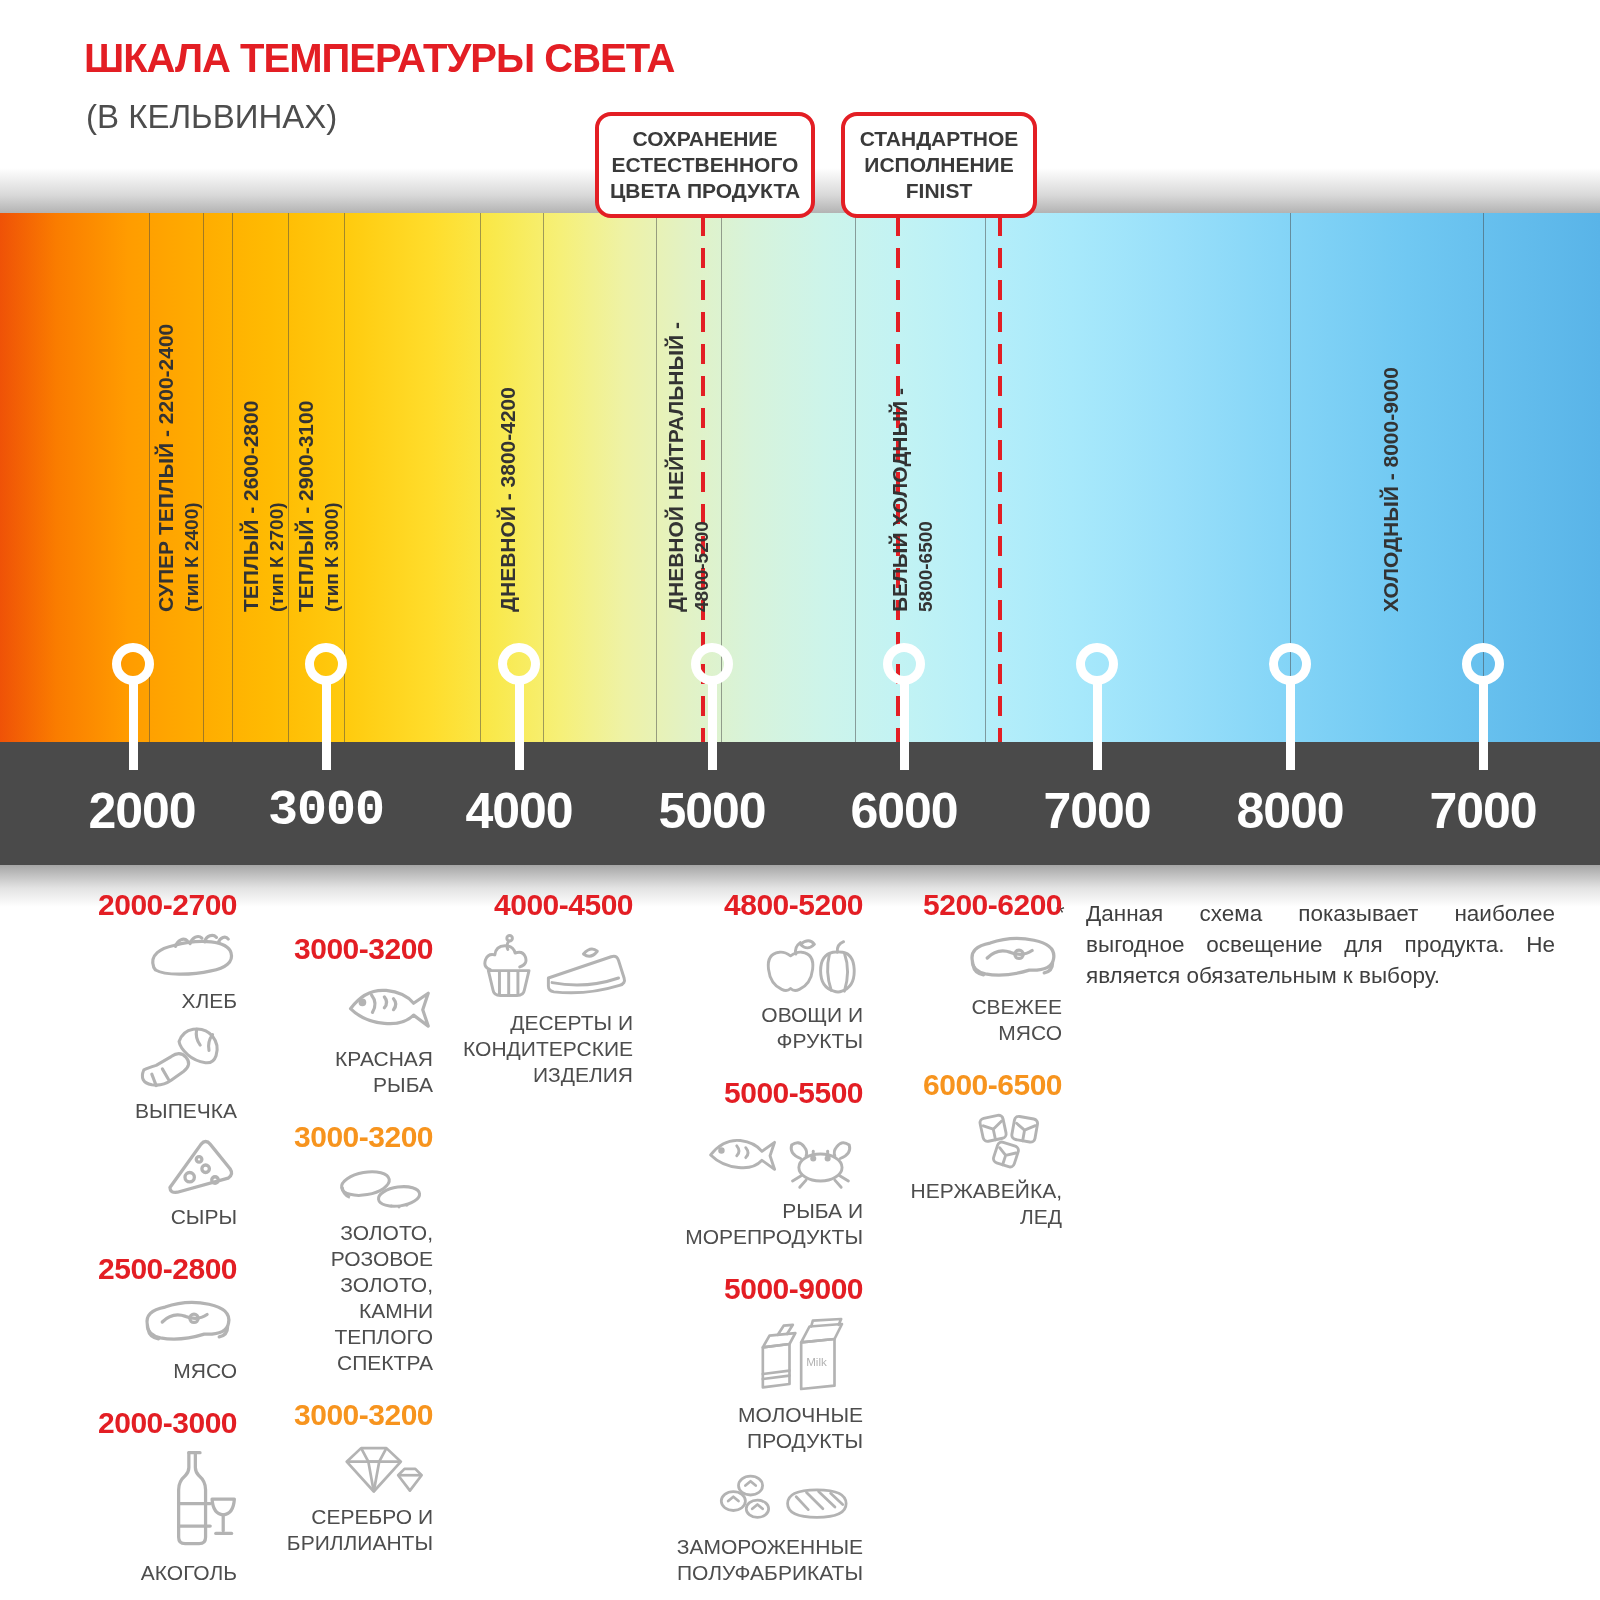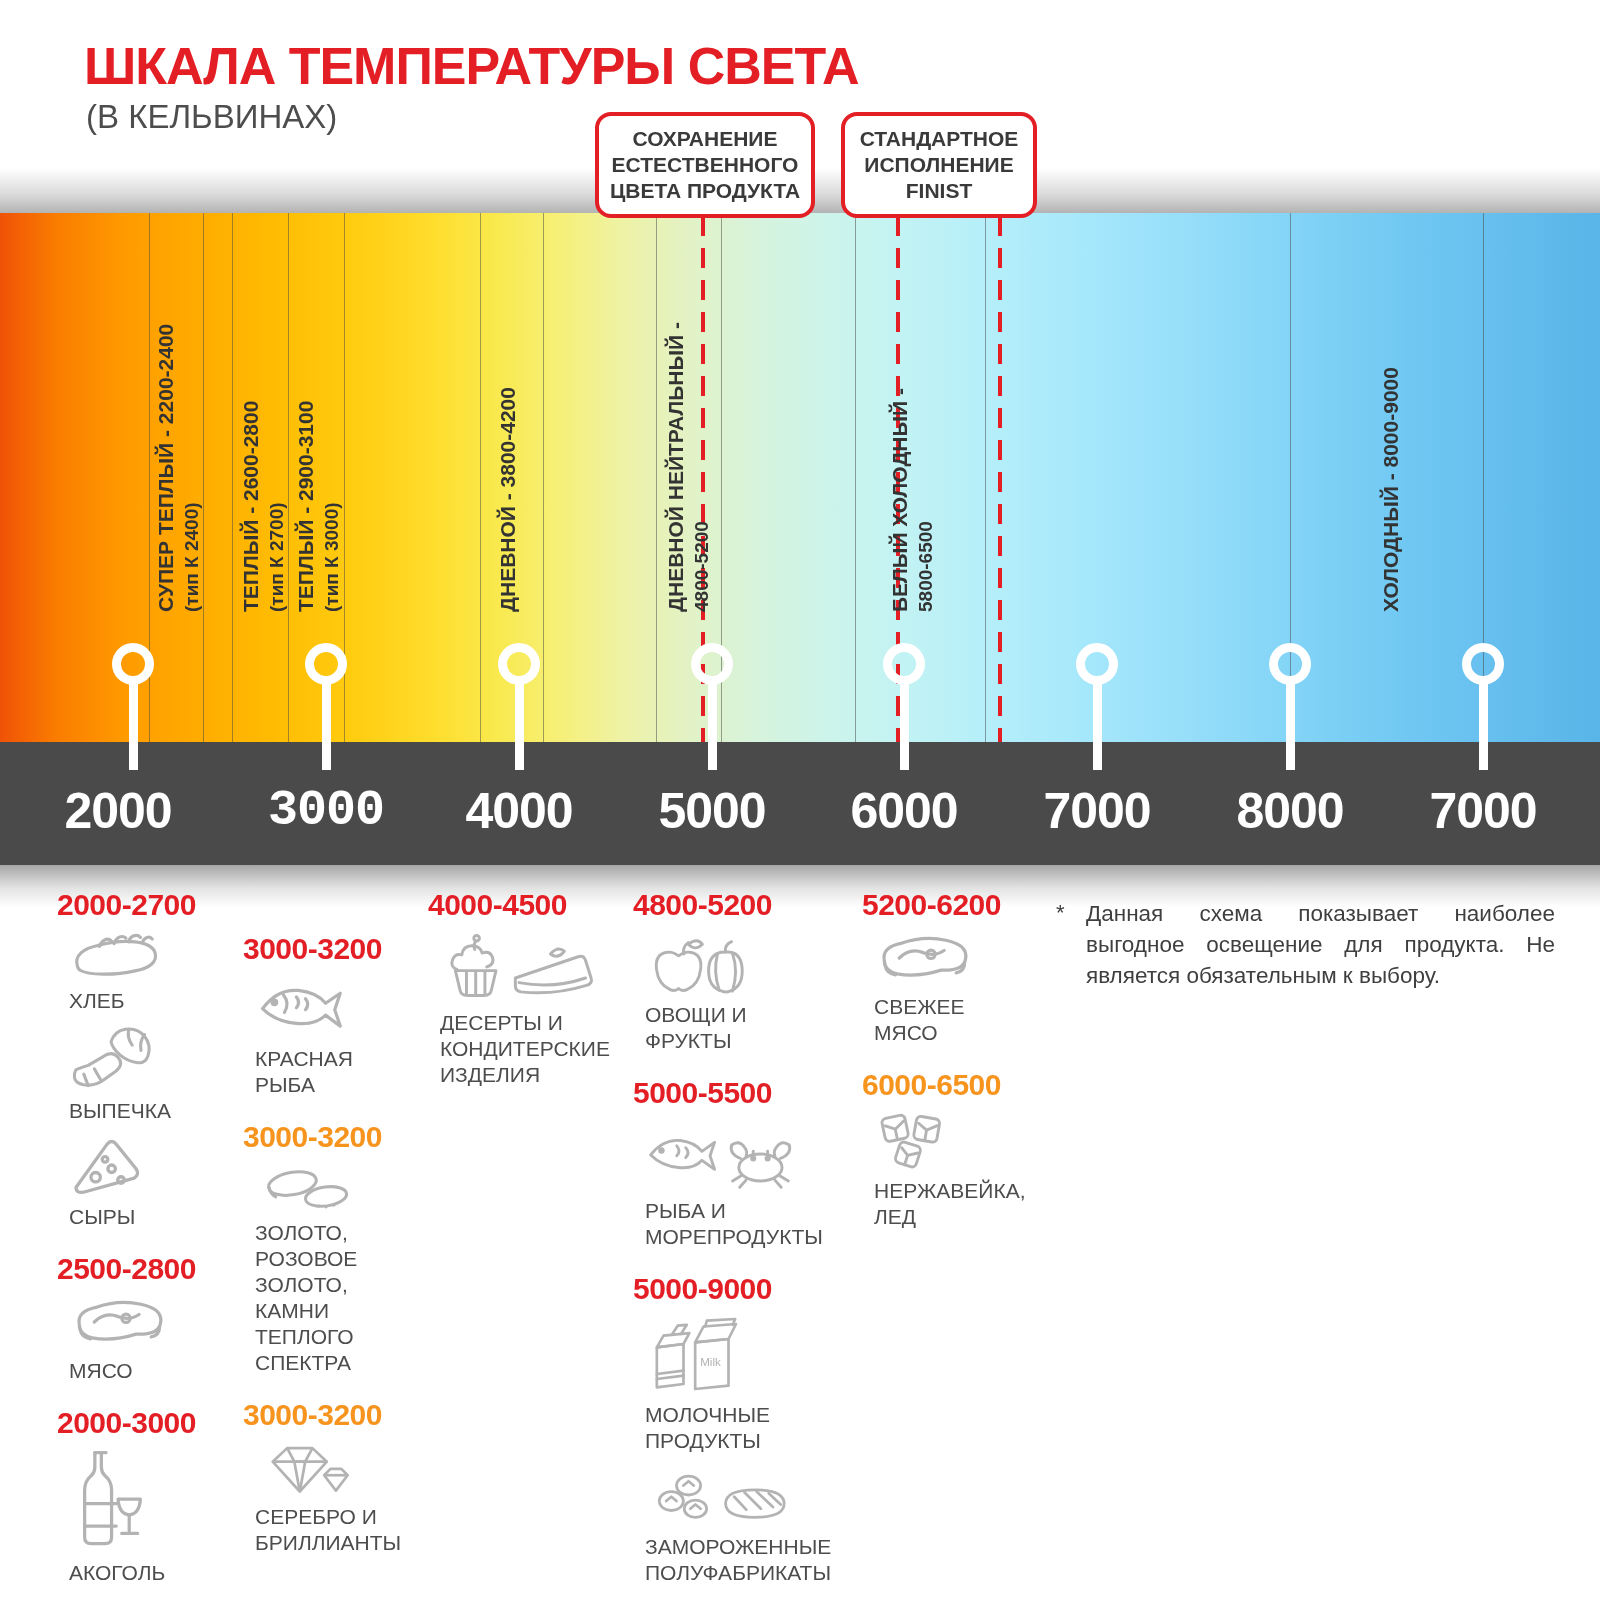--- a/index.html
+++ b/index.html
@@ -1,18 +1,18 @@
 <!DOCTYPE html>
 <html lang="ru"><head>
 <meta charset="utf-8">
 <style>
   html,body{margin:0;padding:0;background:#fff;}
   #page{position:relative;width:1600px;height:1600px;background:#fff;overflow:hidden;
         font-family:"Liberation Sans","DejaVu Sans",sans-serif;}
-  .title{position:absolute;left:84px;top:36px;font-size:52px;font-weight:bold;color:#e31e24;letter-spacing:-1px;white-space:nowrap;}
+  .title{position:absolute;left:84px;top:36px;font-size:40px;font-weight:bold;color:#e31e24;letter-spacing:-1px;white-space:nowrap;}
   .subtitle{position:absolute;left:86px;top:98px;font-size:33px;color:#4d4d4d;white-space:nowrap;}
 
   .shadow-top{position:absolute;left:0;top:168px;width:1600px;height:45px;
         background:linear-gradient(180deg,#ffffff 0%,#d9d9d9 60%,#b3b3b3 100%);}
   .temp-gradient{position:absolute;left:0;top:213px;width:1600px;height:529px;
         background:linear-gradient(90deg,
           #ef5207 0%, #fa7c00 3.5%, #ff9c00 8%, #ffac00 12.5%, #ffbb02 17%,
           #ffcc10 22%, #ffdd2c 27%, #f9e94d 31%, #f6f078 35%, #eef2a6 39%,
           #e2f2c5 43%, #d7f3db 47%, #cdf4ea 51.5%, #c3f3f3 56%, #b7eff9 61%,
           #a8e9fb 67%, #98dffa 73.5%, #85d5f7 80%, #70c8f2 88%, #59b4e8 100%);}
@@ -36,21 +36,21 @@
   .pin-num{position:absolute;top:782px;width:170px;text-align:center;font-size:50px;
         font-weight:bold;color:#fff;letter-spacing:-1px;z-index:5;}
 
   .callout{position:absolute;top:112px;background:#fff;border:4px solid #e31e24;border-radius:16px;
         padding:10px 6px;font-weight:bold;font-size:21px;line-height:26px;text-align:center;
         color:#3a3a3a;white-space:pre-line;box-sizing:border-box;z-index:7;}
   #callout-natural{left:595px;width:220px;min-height:88px;}
   #callout-finist{left:841px;width:196px;min-height:88px;}
 
   .legend-col{position:absolute;top:888px;}
-  .legend-block{margin-bottom:22px;}
+  .legend-block{margin-bottom:22px;text-align:right;}
   .legend-range{font-size:30px;font-weight:bold;margin-bottom:8px;letter-spacing:-0.5px;}
   .legend-range.red{color:#e31e24;}
   .legend-range.orange{color:#f7941e;}
   .legend-icon{margin:2px 0 4px 12px;}
   .legend-label{font-size:21px;line-height:26px;color:#4d4d4d;margin:0 0 10px 12px;white-space:pre-line;}
 
   #footnote{position:absolute;left:1050px;top:898px;width:505px;padding-left:36px;box-sizing:border-box;}
   #footnote .marker{position:absolute;left:6px;top:2px;font-size:22px;color:#3f3f3f;}
   #footnote .text{font-size:22.5px;line-height:31px;color:#3f3f3f;text-align:justify;}
 </style>
@@ -117,21 +117,21 @@
     </div>
     <div class="band-label" style="left: 886px;">
       <div class="band-label-main">БЕЛЫЙ ХОЛОДНЫЙ -</div>
       <div class="band-label-sub">5800-6500</div>
     </div>
     <div class="band-label" style="left: 1377px;">
       <div class="band-label-main">ХОЛОДНЫЙ - 8000-9000</div>
     </div>
     <div class="pin-circle" style="left: 112px;"></div>
     <div class="pin-stem" style="left: 129px;"></div>
-    <div class="pin-num" style="left: 33px;">2000</div>
+    <div class="pin-num" style="left: 57px;">2000</div>
     <div class="pin-circle" style="left: 305px;"></div>
     <div class="pin-stem" style="left: 322px;"></div>
     <div class="pin-num" style="left: 241px; font-family: Liberation Mono, monospace;">3000</div>
     <div class="pin-circle" style="left: 498px;"></div>
     <div class="pin-stem" style="left: 515px;"></div>
     <div class="pin-num" style="left: 434px;">4000</div>
     <div class="pin-circle" style="left: 691px;"></div>
     <div class="pin-stem" style="left: 708px;"></div>
     <div class="pin-num" style="left: 627px;">5000</div>
     <div class="pin-circle" style="left: 883px;"></div>

